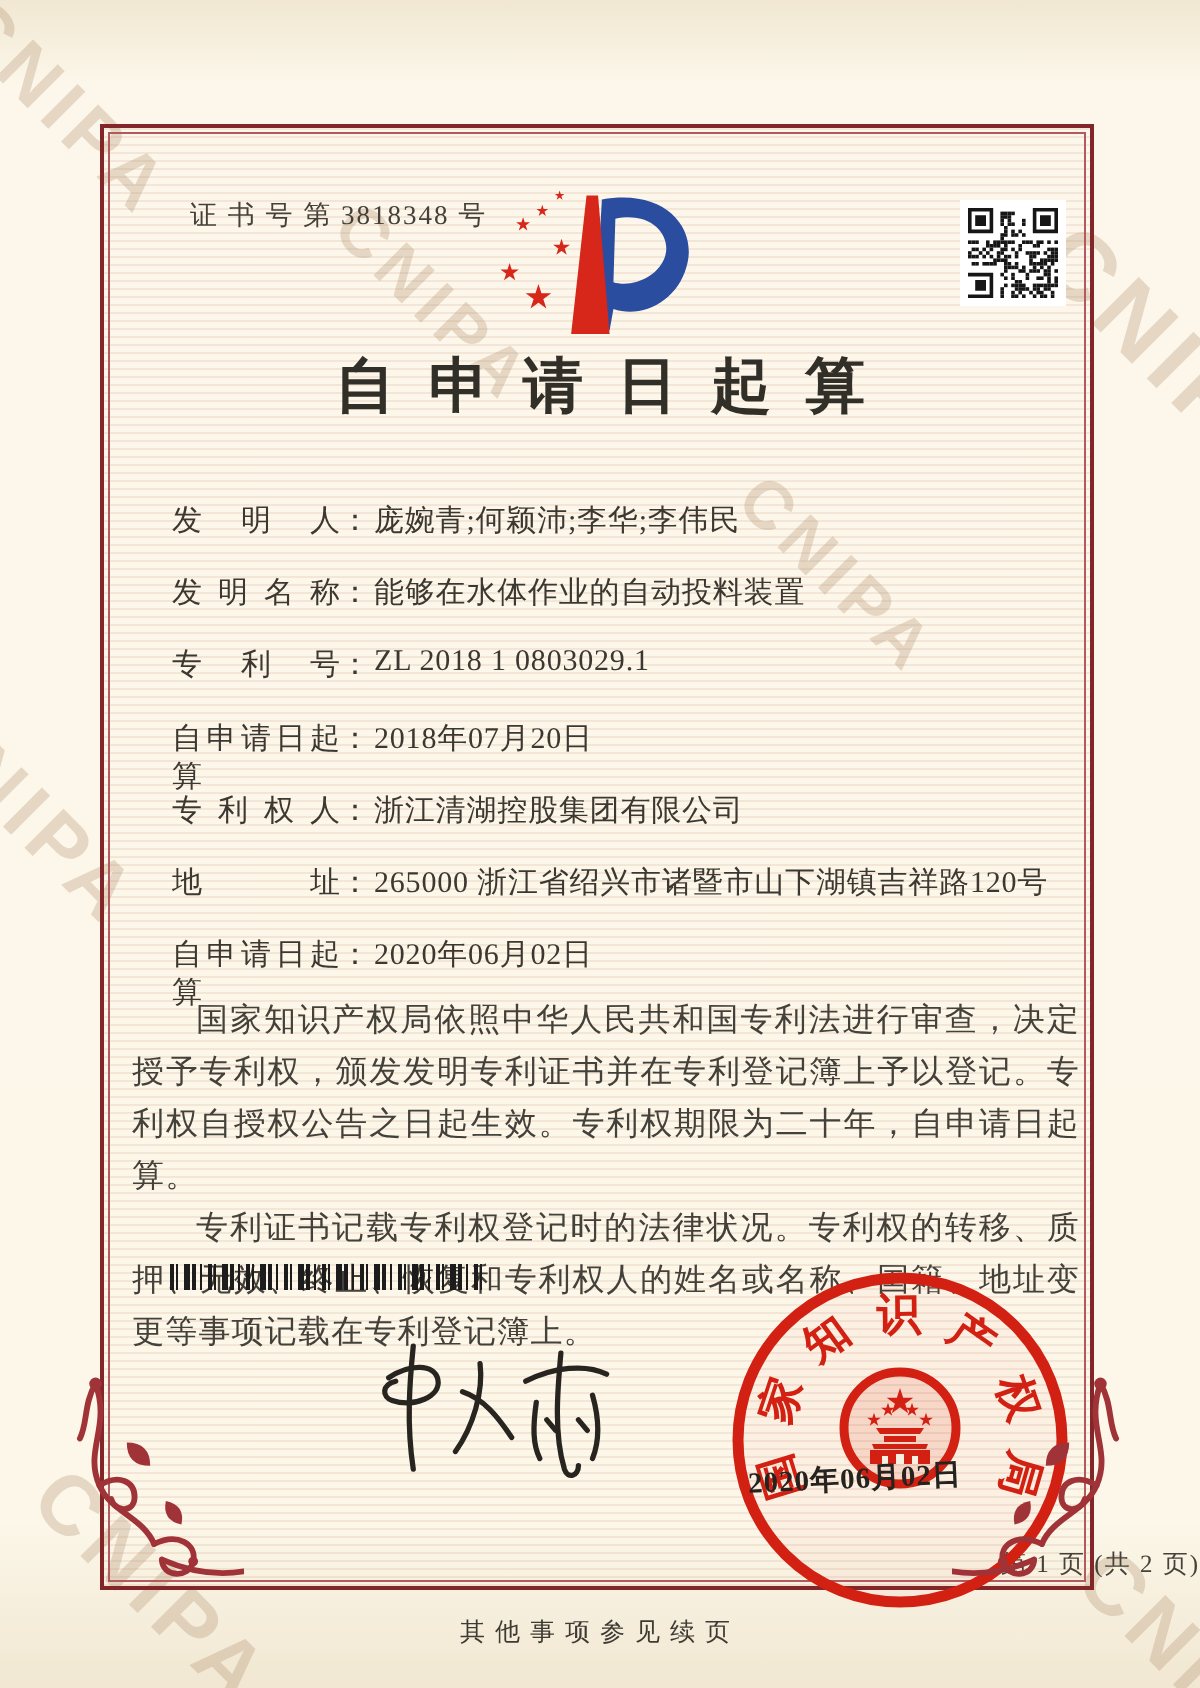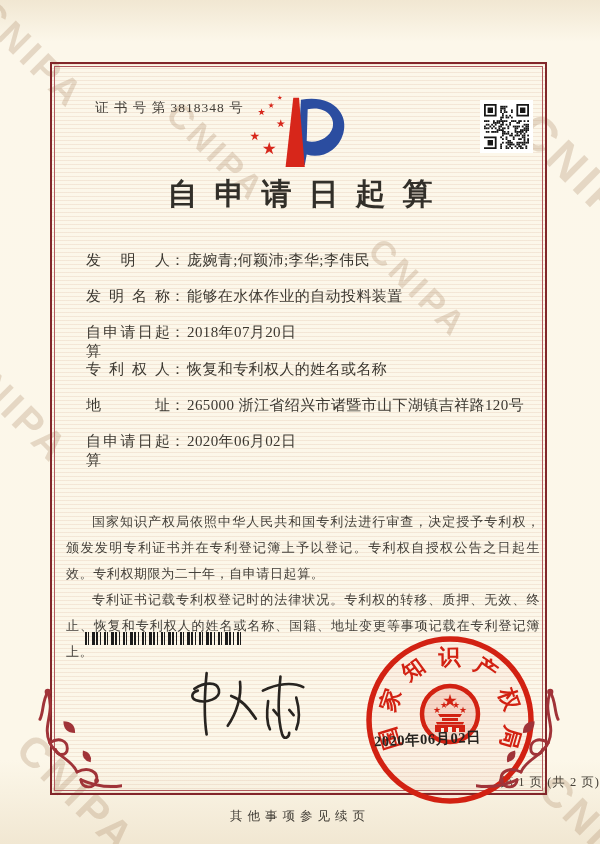--- a/index.html
+++ b/index.html
@@ -30,21 +30,21 @@
   .qr{position:absolute;left:480px;top:100px;width:53px;height:53px;background:#fff;padding:4px;box-sizing:border-box;}
   .qr svg{display:block;width:100%;height:100%;}
   .title{position:absolute;left:0;right:0;top:179px;margin:0;text-align:center;font-size:30px;line-height:1;
          font-weight:700;color:#322f29;letter-spacing:17px;text-indent:17px;}
   .fields{position:absolute;left:86px;top:251px;right:50px;font-size:15px;}
   .row{position:relative;height:36.2px;white-space:nowrap;}
   .flabel{display:inline-block;width:84px;text-align:justify;text-align-last:justify;white-space:normal;vertical-align:top;}
   .fcolon{display:inline-block;width:17px;vertical-align:top;}
   .fvalue{letter-spacing:0.4px;}
   .grant-group{position:absolute;left:219px;top:0;}
-  .body-text{position:absolute;left:66px;top:509px;width:474px;font-size:13px;line-height:26px;
+  .body-text{position:absolute;left:66px;top:498px;width:474px;font-size:16px;line-height:26px;
              color:#44403a;text-align:justify;}
   .body-text p{margin:0;text-indent:2em;letter-spacing:0.6px;}
   .barcode{position:absolute;left:85px;top:632px;width:157px;height:13px;
            background:repeating-linear-gradient(90deg,#1c1c1c 0 2px,transparent 2px 3px,#1c1c1c 3px 4px,
            transparent 4px 7px,#1c1c1c 7px 10px,transparent 10px 11px,#1c1c1c 11px 13px,transparent 13px 15px,
            #1c1c1c 15px 16px,transparent 16px 19px);}
   .signer{position:absolute;left:88px;top:680px;font-size:15.5px;letter-spacing:3px;line-height:31px;color:#38342e;}
   .signature{position:absolute;left:175px;top:666px;width:145px;height:78px;}
   .seal{position:absolute;left:360px;top:630px;width:180px;height:180px;z-index:3;}
   .seal-date{position:absolute;left:374px;top:730px;font-size:14.5px;font-weight:700;color:#26231f;
@@ -293,24 +293,27 @@
     <h1 class="title">自申请日起算</h1>
 
     <div class="fields">
       <div class="row">
         <span class="flabel">发明人</span><span class="fcolon">：</span><span class="fvalue">庞婉青;何颖沛;李华;李伟民</span>
       </div>
       <div class="row">
         <span class="flabel">发明名称</span><span class="fcolon">：</span><span class="fvalue">能够在水体作业的自动投料装置</span>
       </div>
       <div class="row">
+        <span class="flabel">专利号</span><span class="fcolon">：</span><span class="fvalue">ZL 2018 1 0803029.1</span>
+      </div>
+      <div class="row">
         <span class="flabel">自申请日起算</span><span class="fcolon">：</span><span class="fvalue">2018年07月20日</span>
       </div>
       <div class="row">
-        <span class="flabel">专利权人</span><span class="fcolon">：</span><span class="fvalue">恢复和专利权人的姓名或名称</span>
+        <span class="flabel">专利权人</span><span class="fcolon">：</span><span class="fvalue">浙江清湖控股集团有限公司</span>
       </div>
       <div class="row">
         <span class="flabel">地址</span><span class="fcolon">：</span><span class="fvalue">265000 浙江省绍兴市诸暨市山下湖镇吉祥路120号</span>
       </div>
       <div class="row">
         <span class="flabel">自申请日起算</span><span class="fcolon">：</span><span class="fvalue">2020年06月02日</span>
       </div>
     </div>
 
     <div class="body-text">

